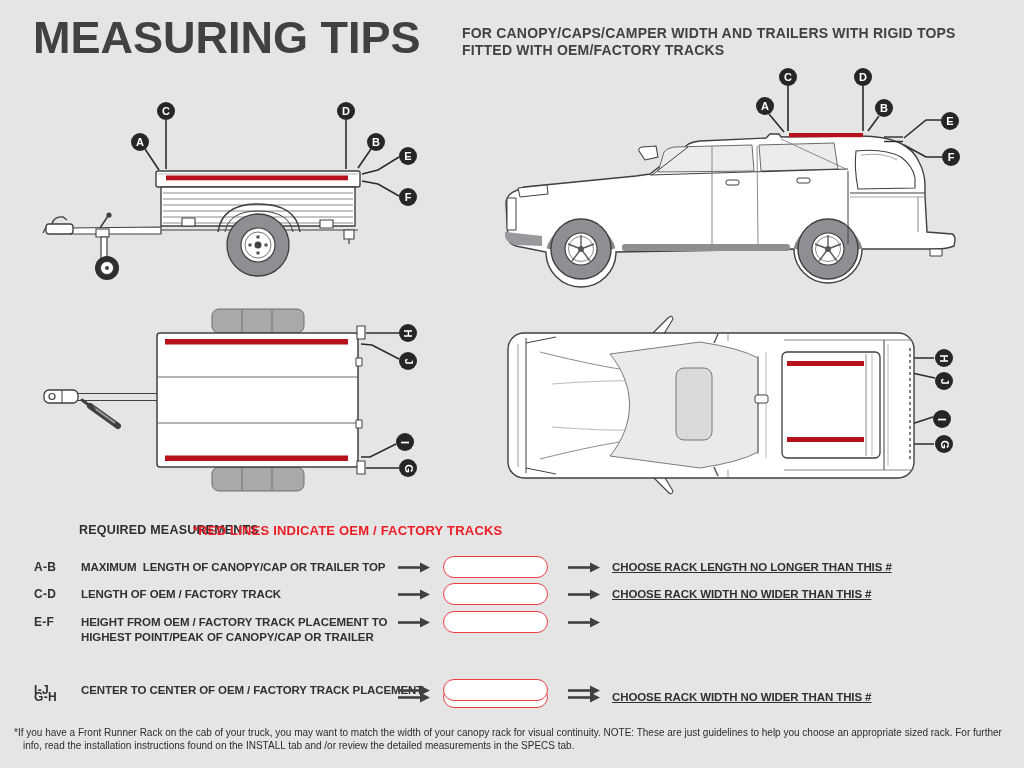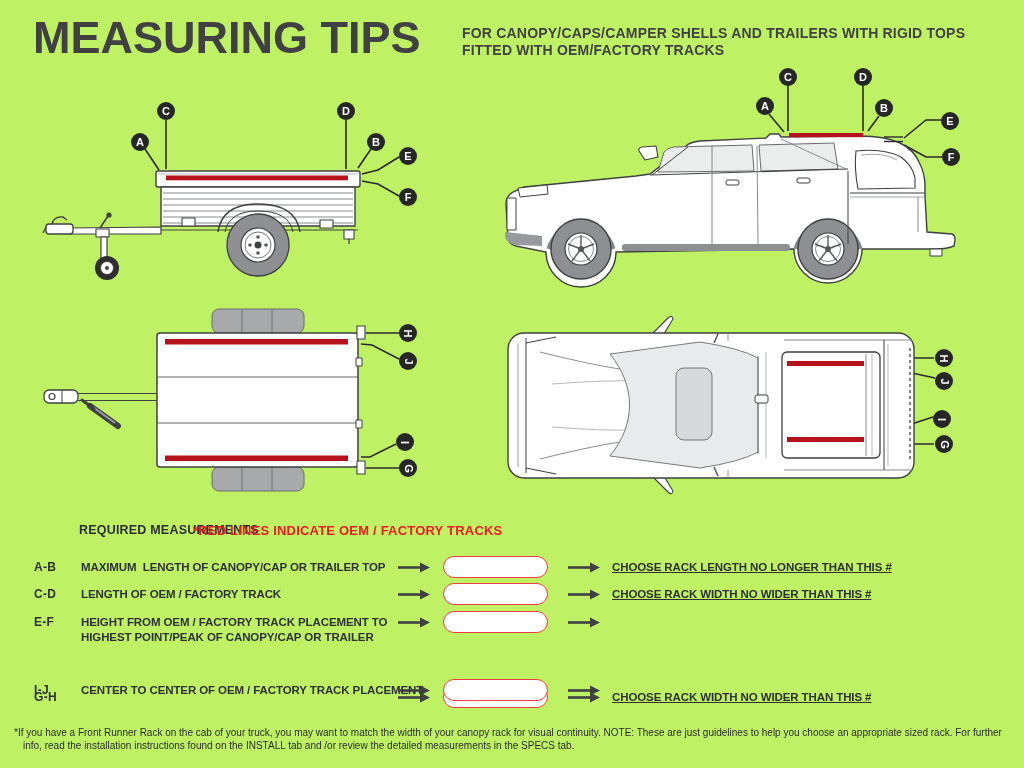--- a/index.html
+++ b/index.html
@@ -1,16 +1,16 @@
 <!DOCTYPE html>
 <html><head>
 <meta charset="utf-8">
 <style>
   html,body{margin:0;padding:0;background:#fff;}
-  #page{position:relative;width:1024px;height:768px;background:#bef264;overflow:hidden;
+  #page{position:relative;width:1024px;height:768px;background:#e5e5e5;overflow:hidden;
         font-family:"Liberation Sans",sans-serif;color:#414042;}
   .abs{position:absolute;}
   
   #title{left:33px;top:12px;font-size:45px;font-weight:bold;letter-spacing:0px;color:#414042;white-space:nowrap;}
   #subtitle{left:462px;top:25px;font-size:14px;font-weight:bold;line-height:17px;color:#414042;letter-spacing:.2px;}
   
   .badge{position:absolute;width:18px;height:18px;border-radius:50%;background:#262626;
          color:#fff;display:flex;align-items:center;justify-content:center;
          font-size:11px;font-weight:bold;line-height:1;}
   .badge.rot span{display:block;transform:rotate(90deg);}
@@ -32,21 +32,21 @@
             padding-left:9px;text-indent:-9px;font-weight:normal;}
   svg{position:absolute;overflow:visible;}
   svg *{vector-effect:non-scaling-stroke;}
 </style>
 </head>
 <body>
 
 <div id="page">
 
   <div class="abs" id="title">MEASURING TIPS</div>
-  <div class="abs" id="subtitle" style="white-space:pre-line;">FOR CANOPY/CAPS/CAMPER SHELLS AND TRAILERS WITH RIGID TOPS
+  <div class="abs" id="subtitle" style="white-space:pre-line;">FOR CANOPY/CAPS/CAMPER WIDTH AND TRAILERS WITH RIGID TOPS
 FITTED WITH OEM/FACTORY TRACKS</div>
 
   <svg style="left:35px;top:95px;" width="405" height="200" viewBox="35 95 405 200">
     <g stroke="#2b2b2b" stroke-width="1.6" fill="none">
       <path d="M145,149 L159,170"></path>
       <path d="M166,120 V169"></path>
       <path d="M346,120 V169"></path>
       <path d="M371,149 L358,168"></path>
       <path d="M399,157 L378,170 L362,174"></path>
       <path d="M399,196 L378,184 L362,181"></path>

